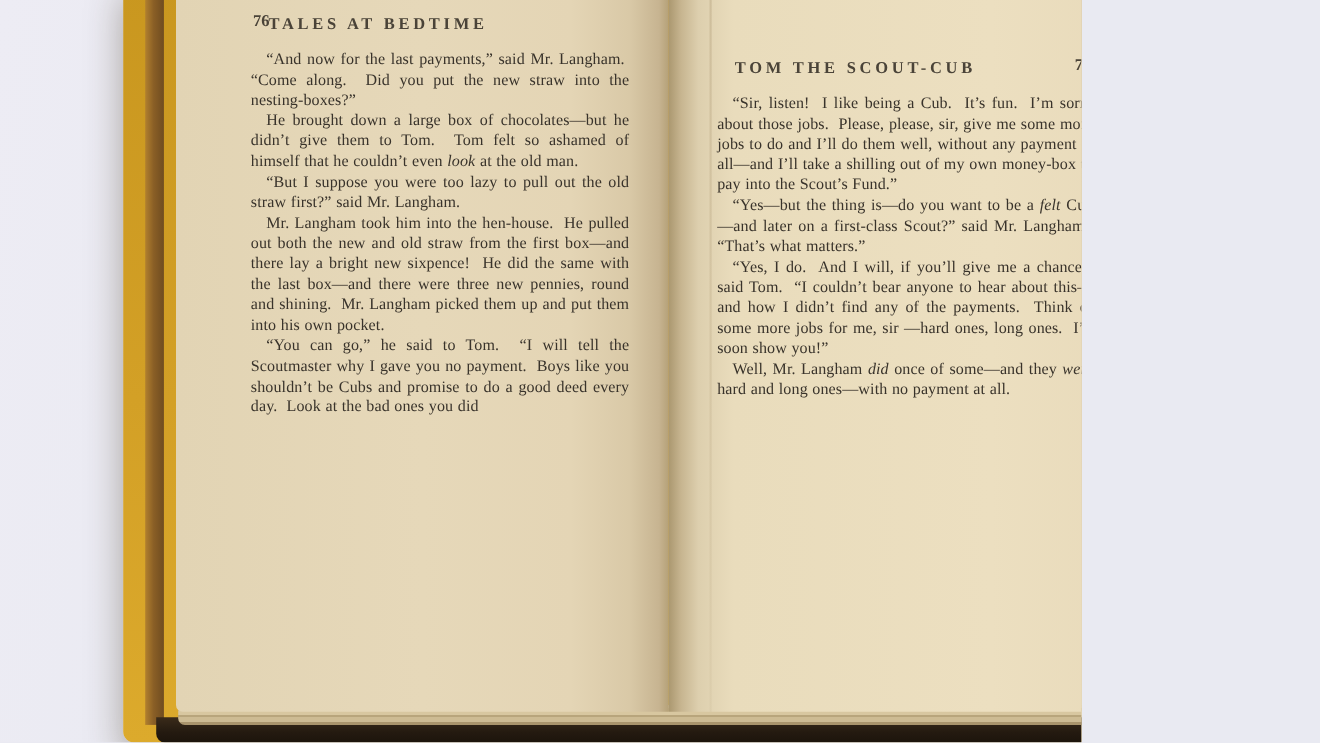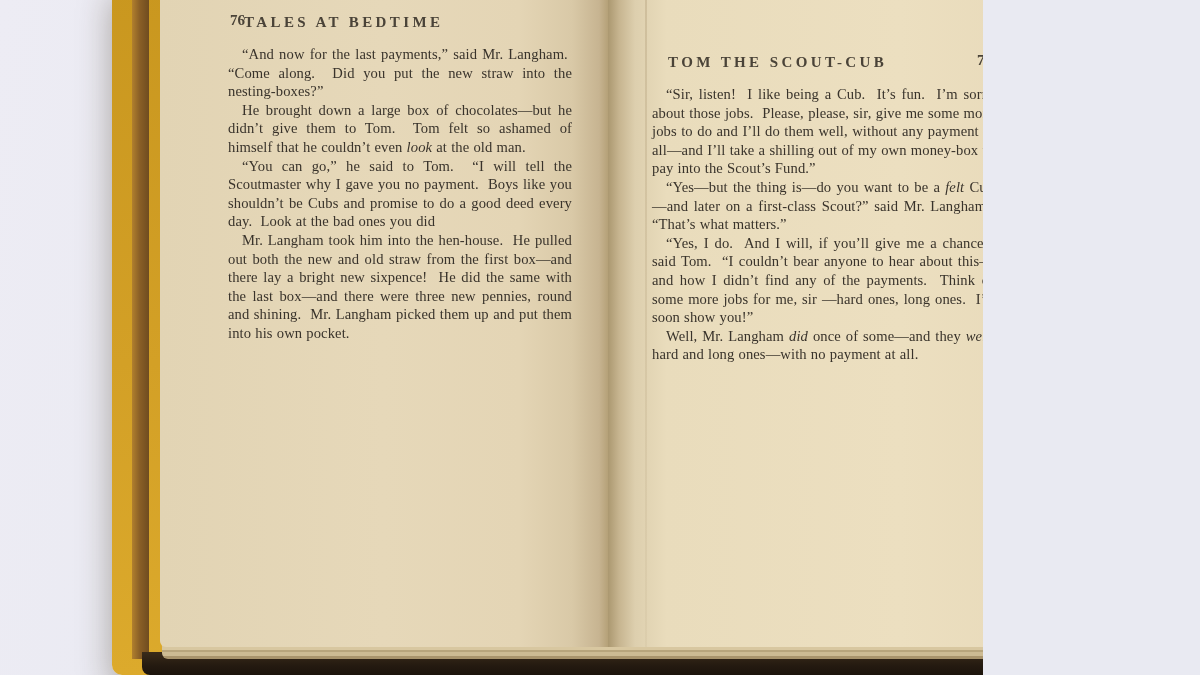--- a/index.html
+++ b/index.html
@@ -94,22 +94,23 @@
     </div>
 
     <div class="textcol textcol-left">
       <div class="pagehead">
         <span class="page-num left-num">76</span>
         <span class="running-title">TALES AT BEDTIME</span>
       </div>
       <div class="pagebody">
           <p><span>“And now for the last payments,” said Mr. Langham.&nbsp; “Come along.&nbsp; Did you put the new straw into the nesting-boxes?”</span></p>
           <p><span>He brought down a large box of chocolates—but he didn’t give them to Tom.&nbsp; Tom felt so ashamed of himself that he couldn’t even </span><span class="ital">look</span><span> at the old man.</span></p>
+          <p><span>“But I suppose you were too lazy to pull out the old straw first?” said Mr. Langham.</span></p>
+          <p><span>Mr. Langham took him into the hen-house.&nbsp; He pulled out both the new and old straw from the first box—and there lay a bright new sixpence!&nbsp; He did the same with the last box—and there were three new pennies, round and shining.&nbsp; Mr. Langham picked them up and put them into his own pocket.</span></p>
           <p><span>“You can go,” he said to Tom.&nbsp; “I will tell the Scoutmaster why I gave you no payment.&nbsp; Boys like you shouldn’t be Cubs and promise to do a good deed every day.&nbsp; Look at the bad ones you did</span></p>
-          <p><span>Mr. Langham took him into the hen-house.&nbsp; He pulled out both the new and old straw from the first box—and there lay a bright new sixpence!&nbsp; He did the same with the last box—and there were three new pennies, round and shining.&nbsp; Mr. Langham picked them up and put them into his own pocket.</span></p>
         </div>
     </div>
 
     <div class="textcol textcol-right">
       <div class="pagehead">
         <span class="running-title">TOM THE SCOUT-CUB</span>
         <span class="page-num right-num">77</span>
       </div>
       <div class="pagebody">
           <p><span>“Sir, listen!&nbsp; I like being a Cub.&nbsp; It’s fun.&nbsp; I’m sorry about those jobs.&nbsp; Please, please, sir, give me some more jobs to do and I’ll do them well, without any payment at all—and I’ll take a shilling out of my own money-box to pay into the Scout’s Fund.”</span></p>

